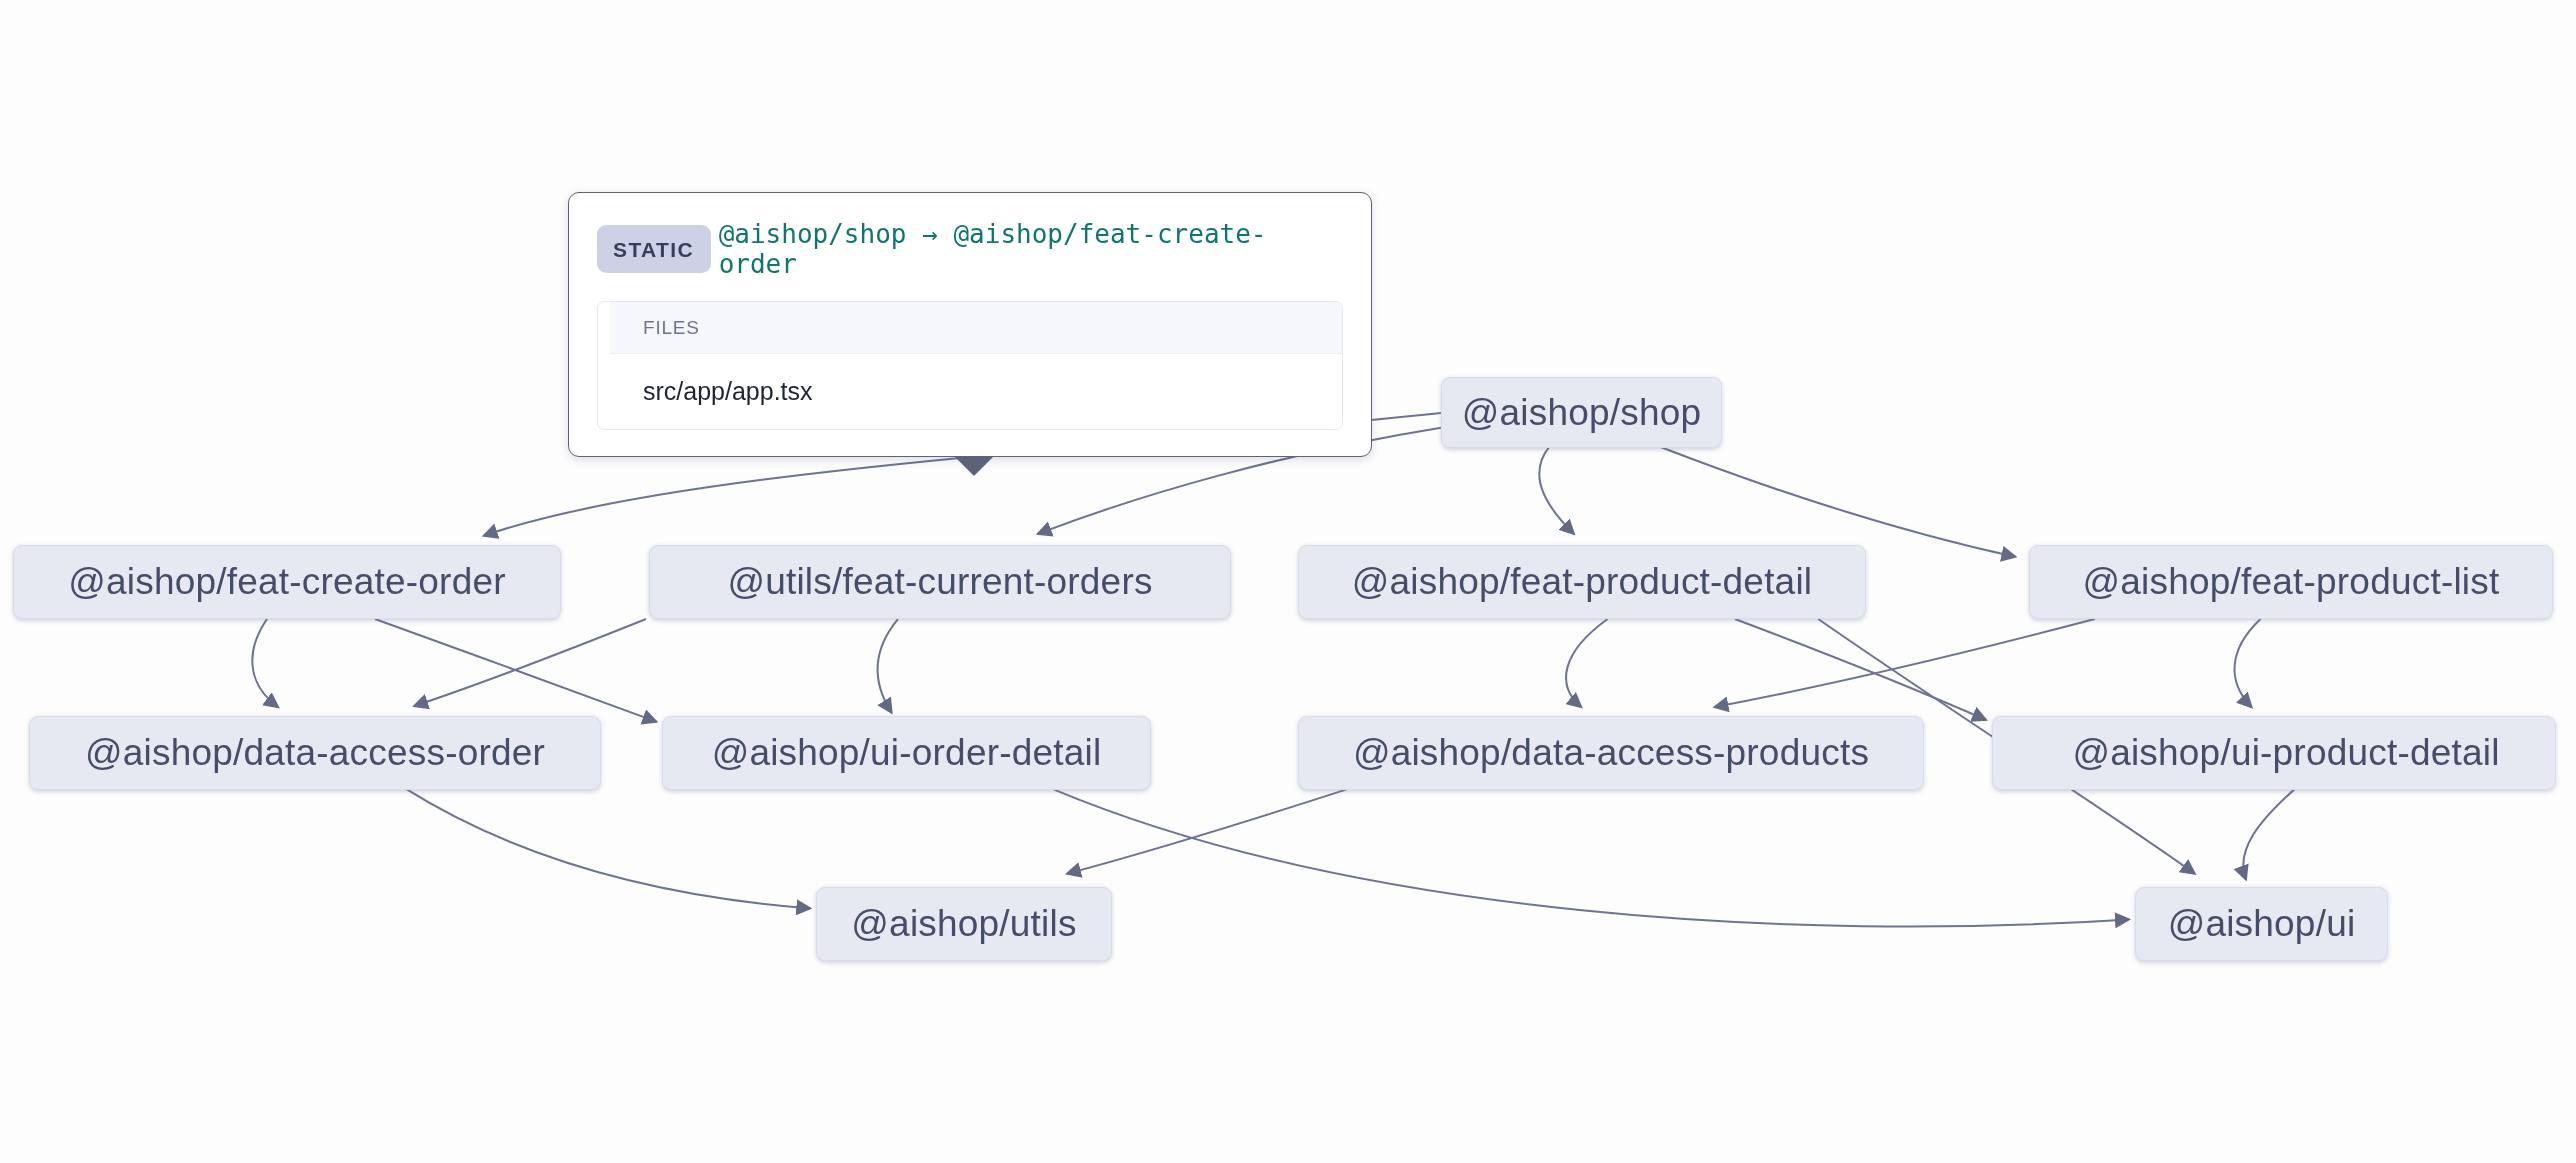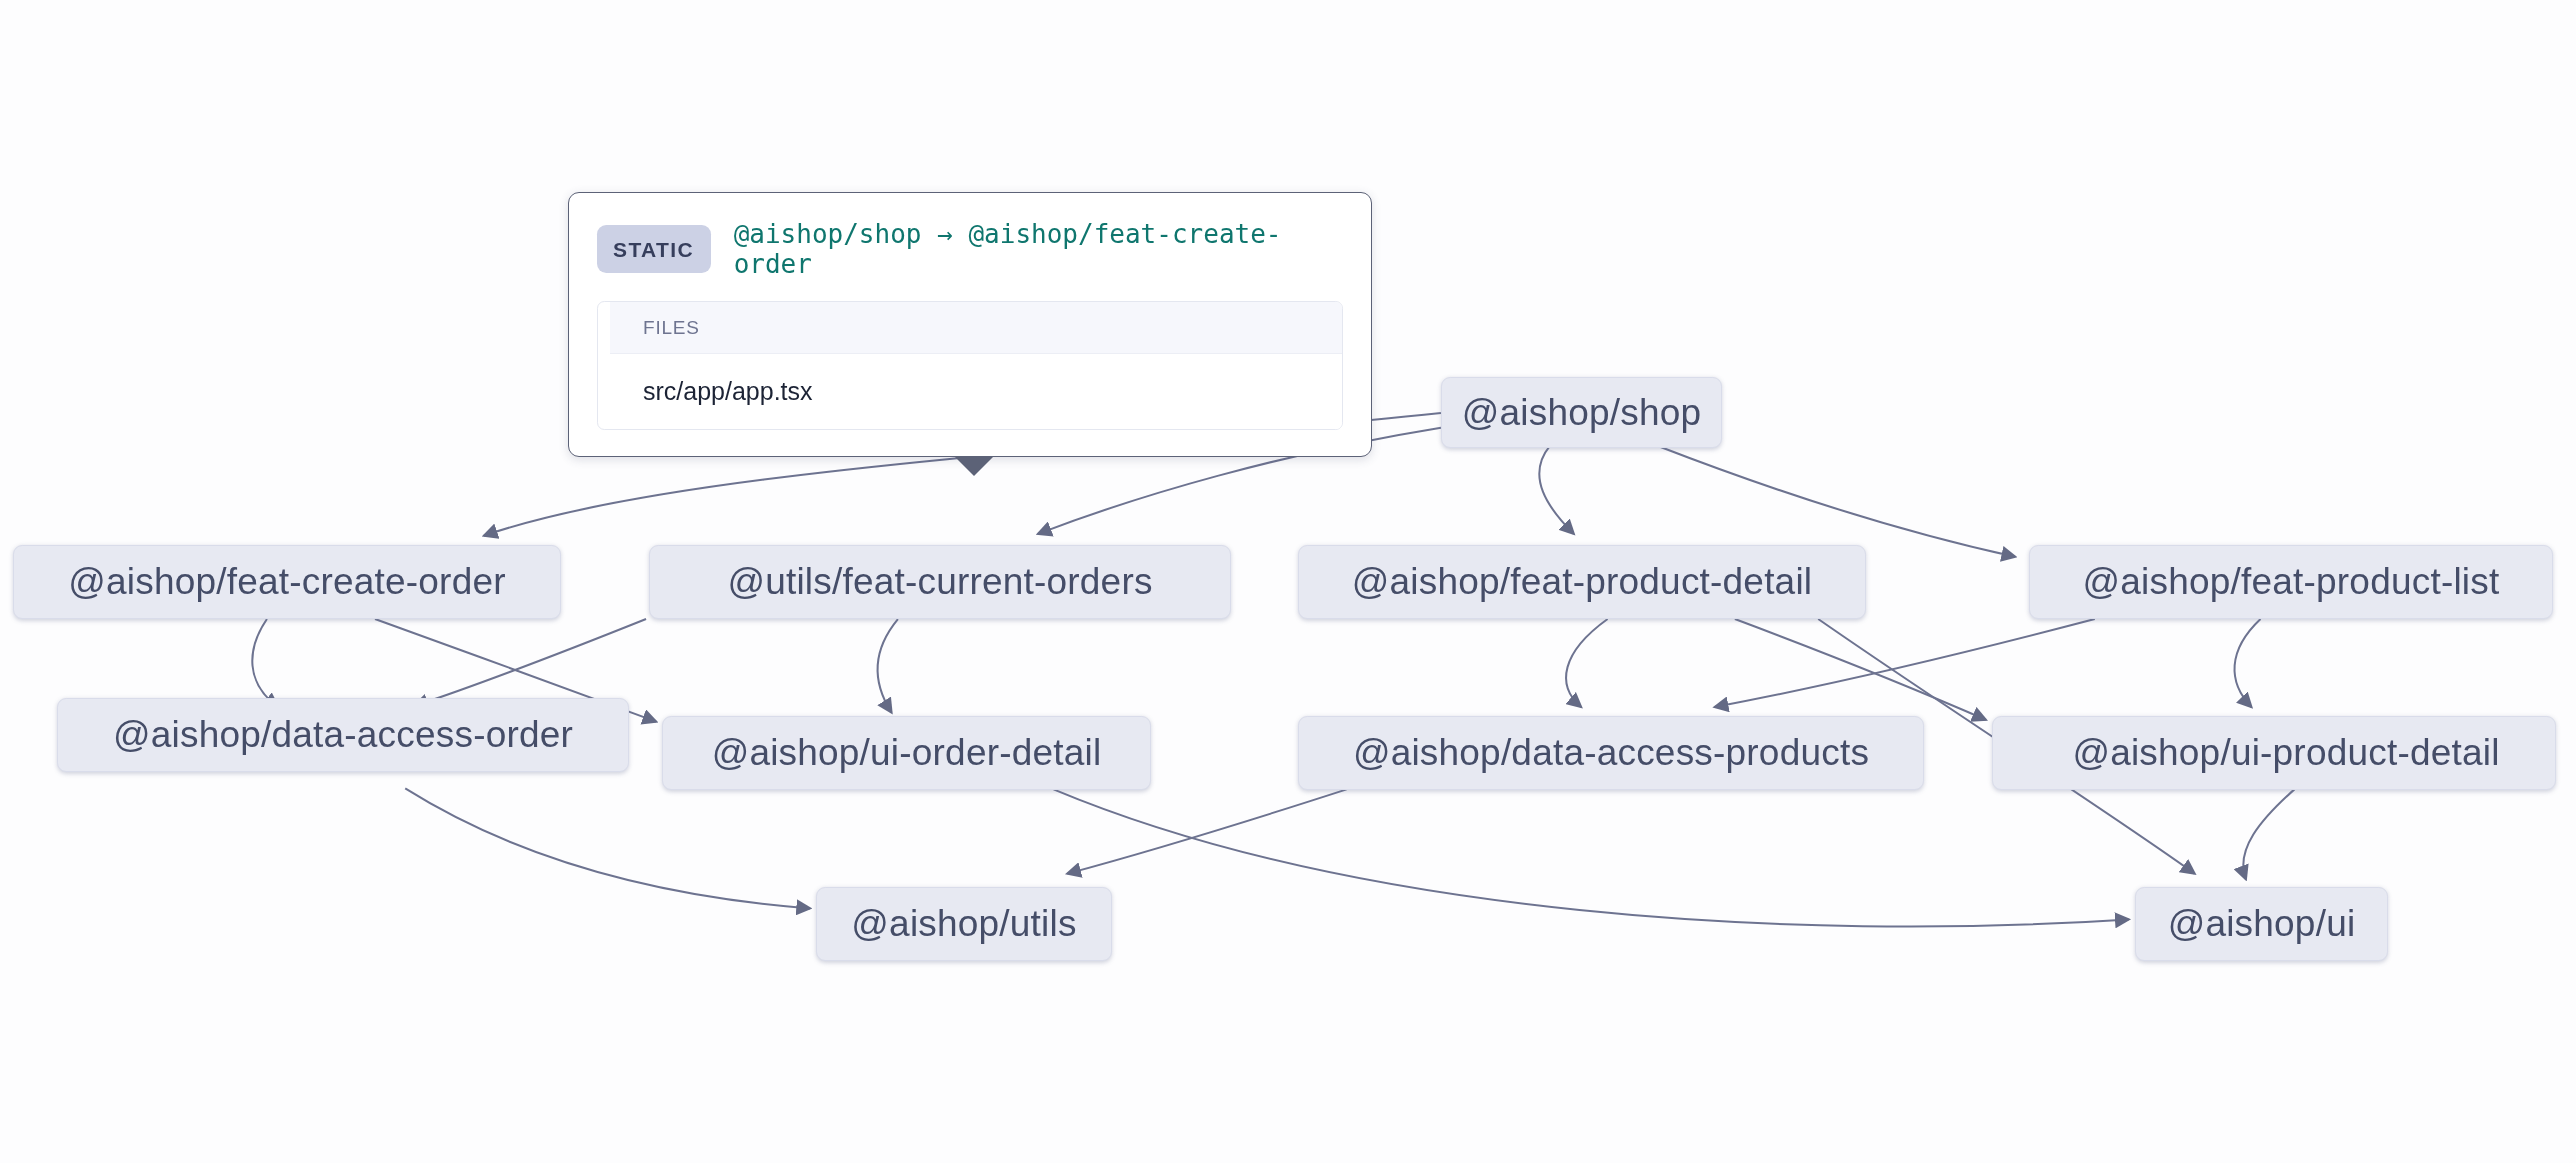--- a/index.html
+++ b/index.html
@@ -9,21 +9,21 @@
   #edge-layer path.edge{fill:none;stroke:#6d7390;stroke-width:2.2px;cursor:pointer;}
   .node{position:absolute;display:flex;align-items:center;justify-content:center;
         background:#e7e9f2;border:0.9px solid #d9dcea;border-radius:9.2px;
         color:#454d68;font-size:37px;font-weight:500;letter-spacing:0.2px;
         box-shadow:0 1.8px 4.6px rgba(108,116,148,.30);cursor:pointer;white-space:nowrap;}
   .tooltip{position:absolute;background:#ffffff;border:1.8px solid #5c6277;border-radius:11px;
            box-shadow:0 2.7px 9.2px rgba(60,70,100,.16);box-sizing:border-box;}
   .tooltip-caret{position:absolute;bottom:-20px;width:0;height:0;
                  border-left:20px solid transparent;border-right:20px solid transparent;
                  border-top:20px solid #5c6277;}
-  .tooltip-header{display:flex;align-items:center;gap:23px;padding:26px 27.5px 22px 27.5px;}
+  .tooltip-header{display:flex;align-items:center;gap:8px;padding:26px 27.5px 22px 27.5px;}
   .badge{background:#ccd1e5;color:#363e5c;font-size:21px;font-weight:bold;
          letter-spacing:1.4px;padding:13.7px 16.5px;border-radius:9.2px;line-height:1;}
   .tooltip-title{font-family:"DejaVu Sans Mono",monospace;font-size:26px;color:#0f766e;}
   .files-box{margin:0 28px 26px 28px;border:0.9px solid #e4e7f0;border-radius:7.3px;overflow:hidden;padding-left:12px;}
   .files-header{background:#f6f7fc;border-bottom:0.9px solid #eceef5;padding:14.7px 33px;
                 color:#6e7490;font-size:19px;letter-spacing:0.8px;font-weight:500;}
   .file-row{background:#ffffff;padding:23px 33px;color:#1c2335;font-size:25px;}
 </style>
 </head>
 <body>
@@ -56,21 +56,21 @@
         <path d="M2505,862 C2468,895 2440,928 2452,960" class="edge" marker-end="url(#arrow)"></path>
       </g>
   </svg>
 
   <div id="node-layer">
       <div class="node" style="left: 1441px; top: 377px; width: 279px; height: 69px;">@aishop/shop</div>
       <div class="node" style="left: 13px; top: 545px; width: 546px; height: 72px;">@aishop/feat-create-order</div>
       <div class="node" style="left: 649px; top: 545px; width: 580px; height: 72px;">@utils/feat-current-orders</div>
       <div class="node" style="left: 1298px; top: 545px; width: 566px; height: 72px;">@aishop/feat-product-detail</div>
       <div class="node" style="left: 2029px; top: 545px; width: 522px; height: 72px;">@aishop/feat-product-list</div>
-      <div class="node" style="left: 29px; top: 698px; width: 570px; height: 72px; margin-left: 28px;">@aishop/data-access-order</div>
+      <div class="node" style="left: 29px; top: 716px; width: 570px; height: 72px;">@aishop/data-access-order</div>
       <div class="node" style="left: 662px; top: 716px; width: 487px; height: 72px;">@aishop/ui-order-detail</div>
       <div class="node" style="left: 1298px; top: 716px; width: 624px; height: 72px;">@aishop/data-access-products</div>
       <div class="node" style="left: 1992px; top: 716px; width: 538px; height: 72px; padding-left: 24px;">@aishop/ui-product-detail</div>
       <div class="node" style="left: 816px; top: 887px; width: 294px; height: 72px;">@aishop/utils</div>
       <div class="node" style="left: 2135px; top: 887px; width: 251px; height: 72px;">@aishop/ui</div>
     </div>
 
   <div class="tooltip" id="edge-tooltip" style="left: 568px; top: 192px; width: 804px; min-height: 257px;">
     <div class="tooltip-header">
       <span class="badge">STATIC</span>

